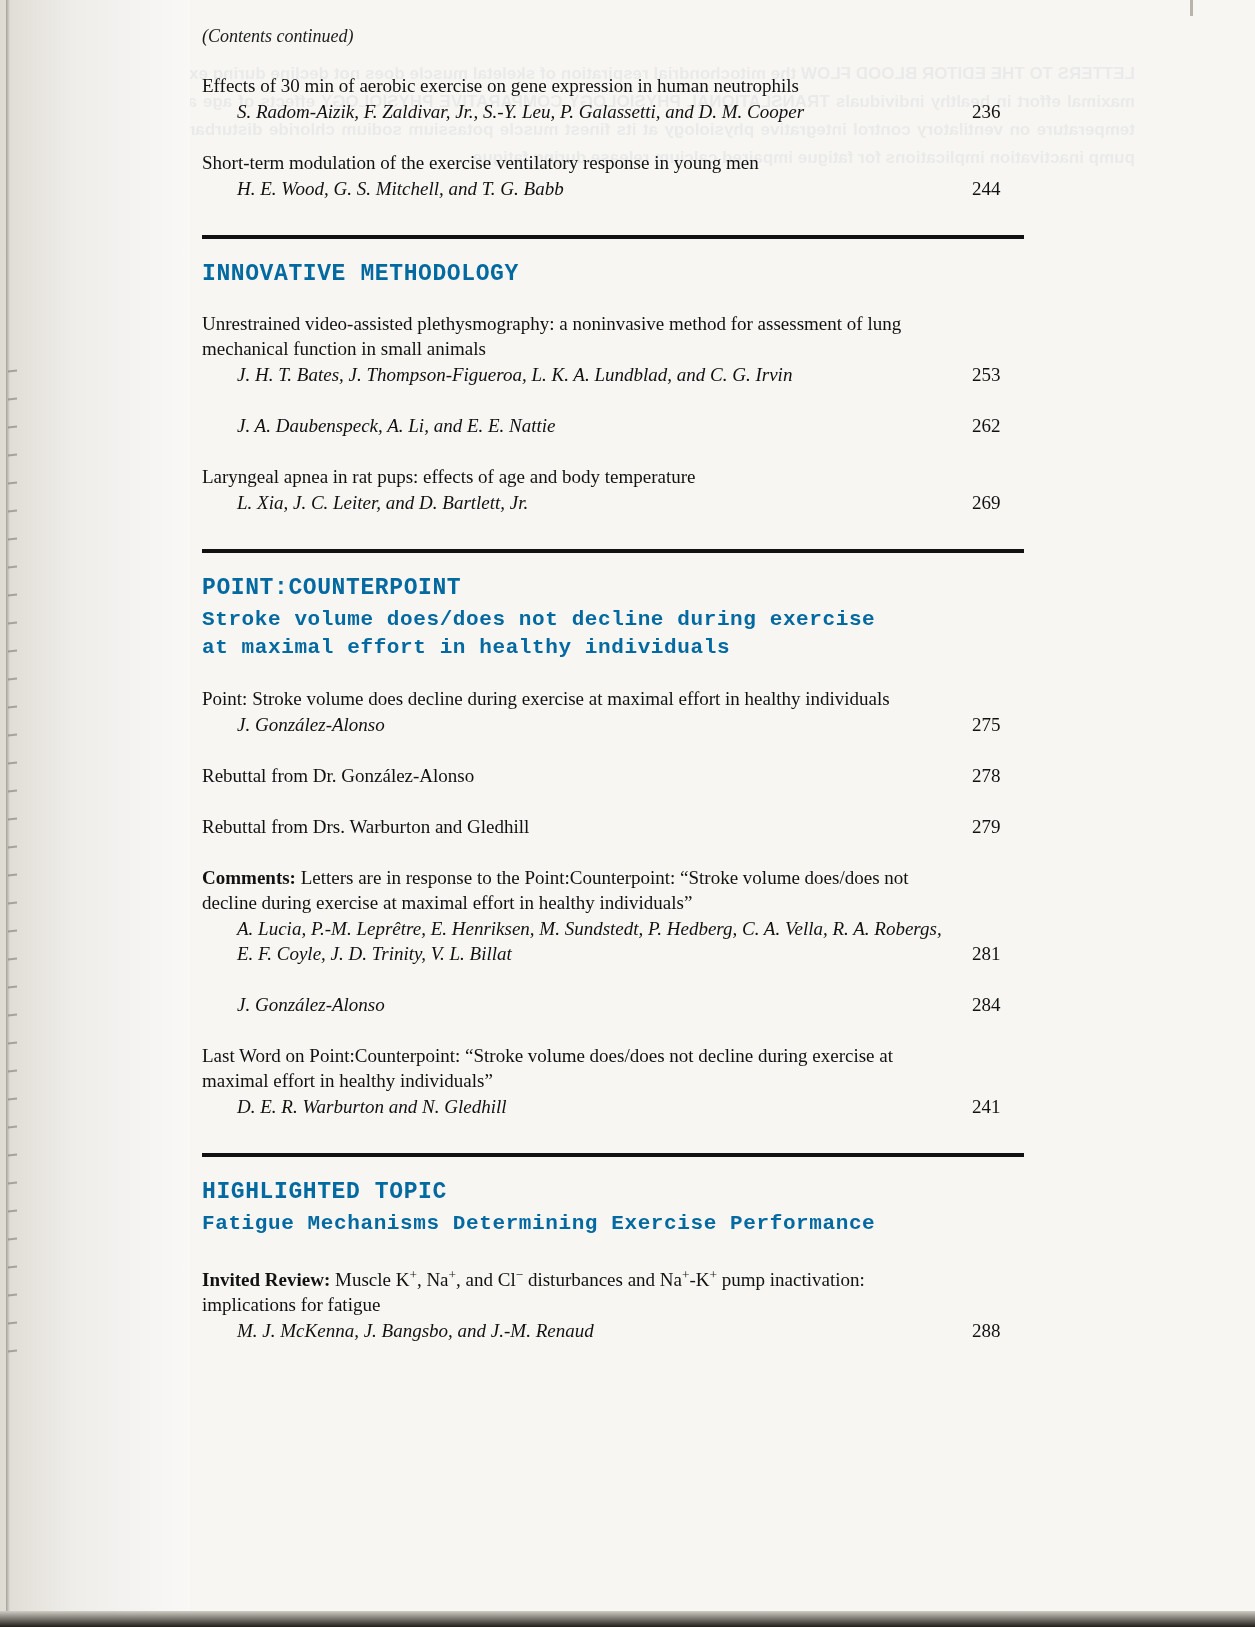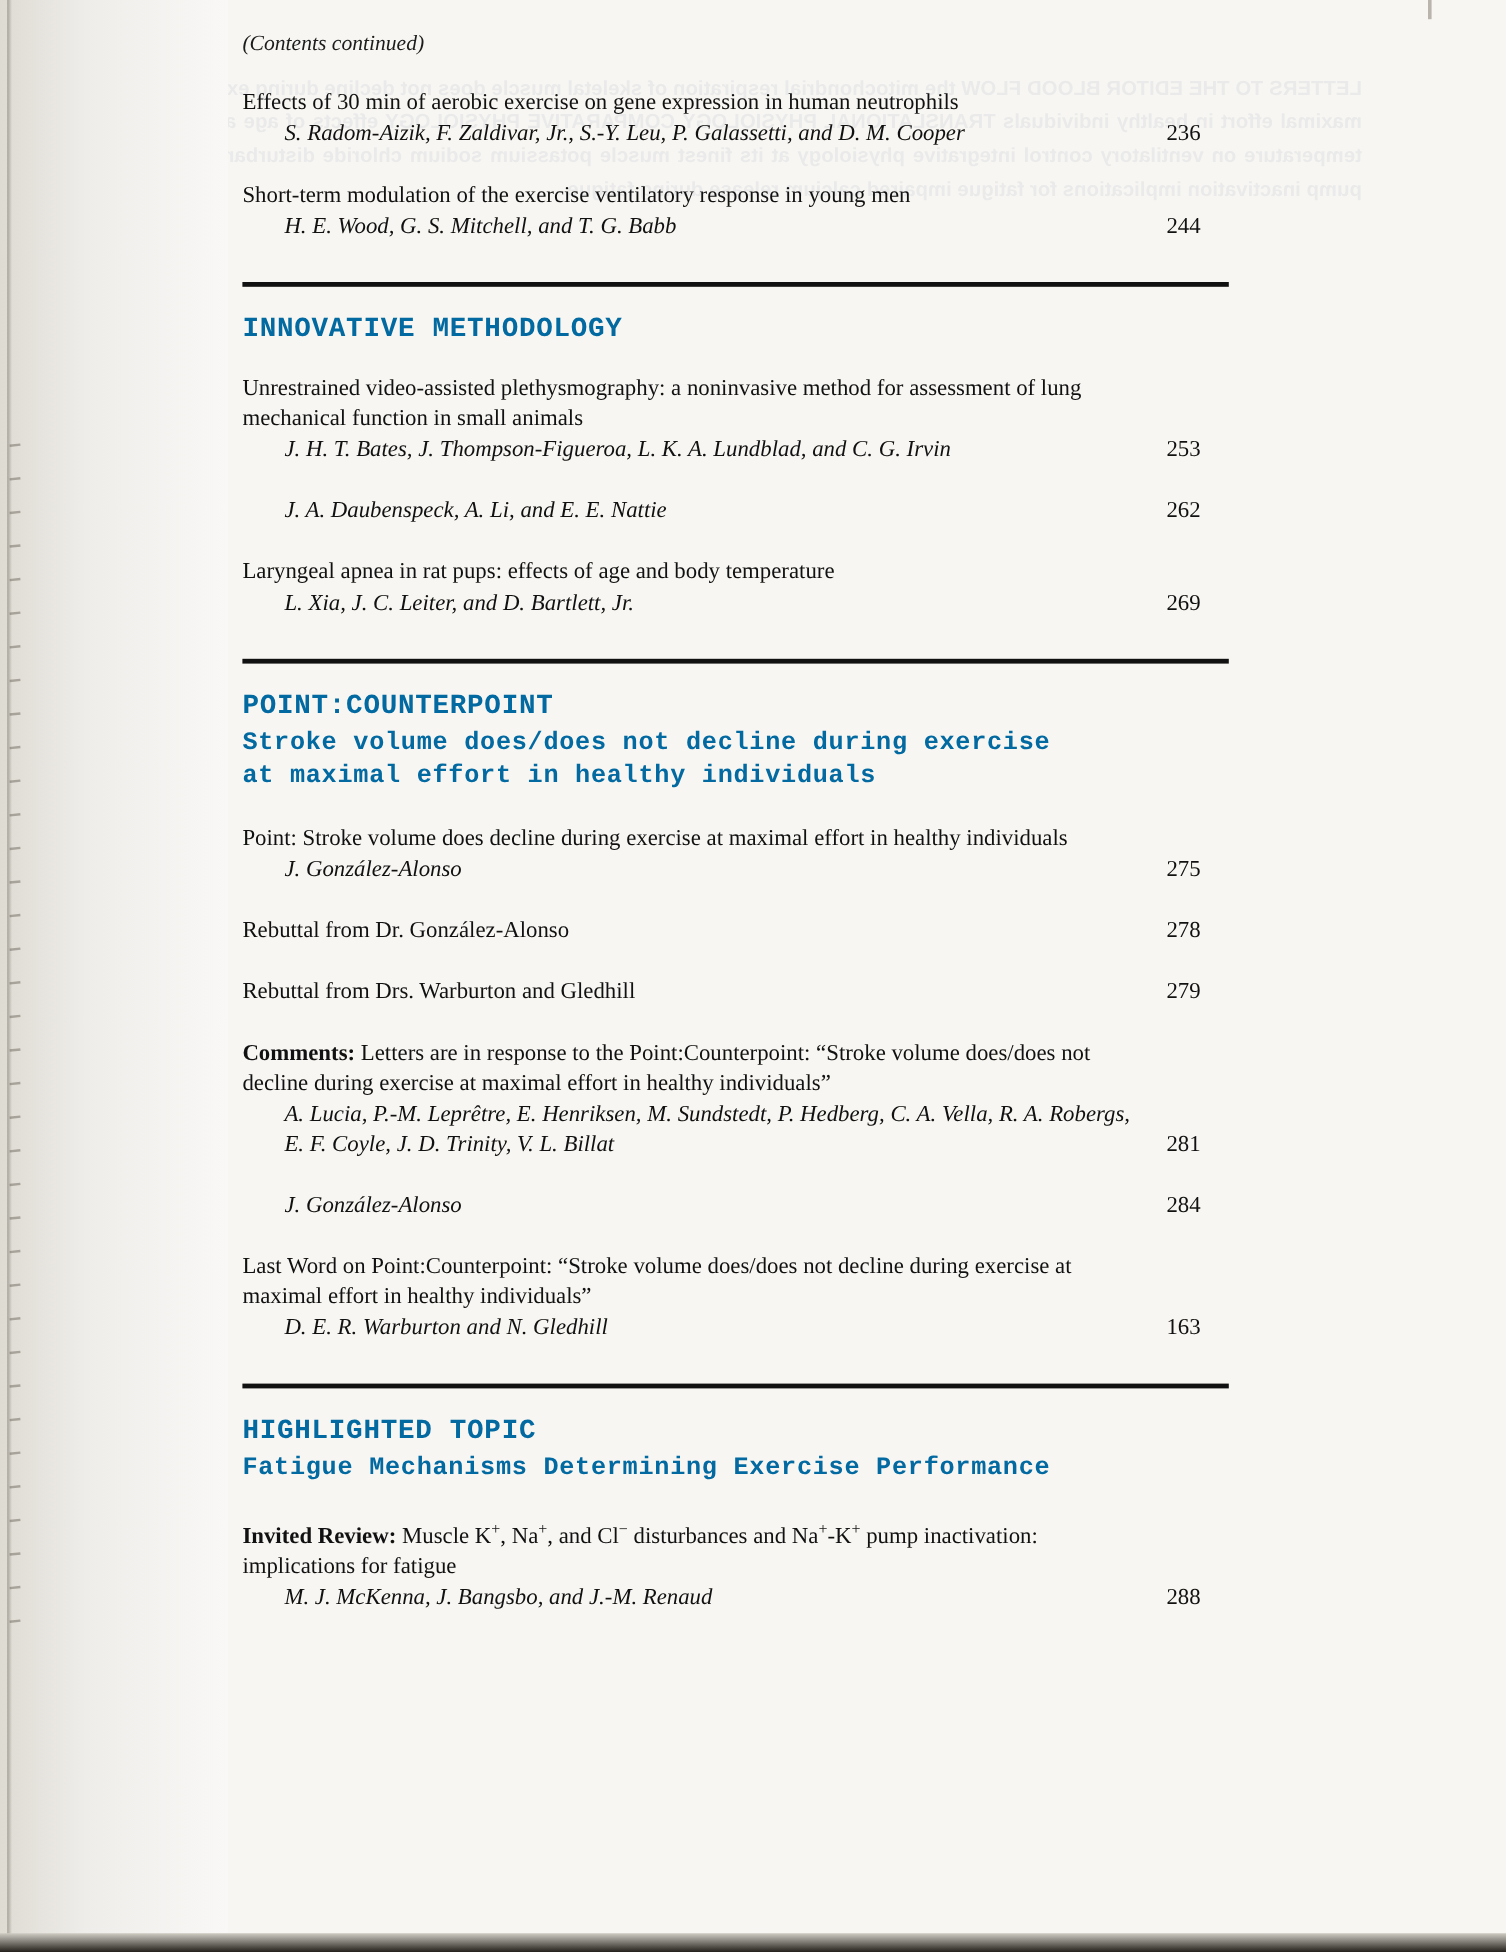--- a/index.html
+++ b/index.html
@@ -273,21 +273,21 @@
     </div>
 
     <div class="entry">
       <span class="authors">J. González-Alonso</span>
       <span class="page-no">284</span>
     </div>
 
     <div class="entry">
       <span class="title">Last Word on Point:Counterpoint: “Stroke volume does/does not decline during exercise at maximal effort in healthy individuals”</span>
       <span class="authors">D. E. R. Warburton and N. Gledhill</span>
-      <span class="page-no">163</span>
+      <span class="page-no">241</span>
     </div>
 
     <hr class="rule thin-top">
 
     <div class="section-head center">
       <span>HIGHLIGHTED TOPIC</span>
       <span class="sub">Fatigue Mechanisms Determining Exercise Performance</span>
     </div>
 
 

